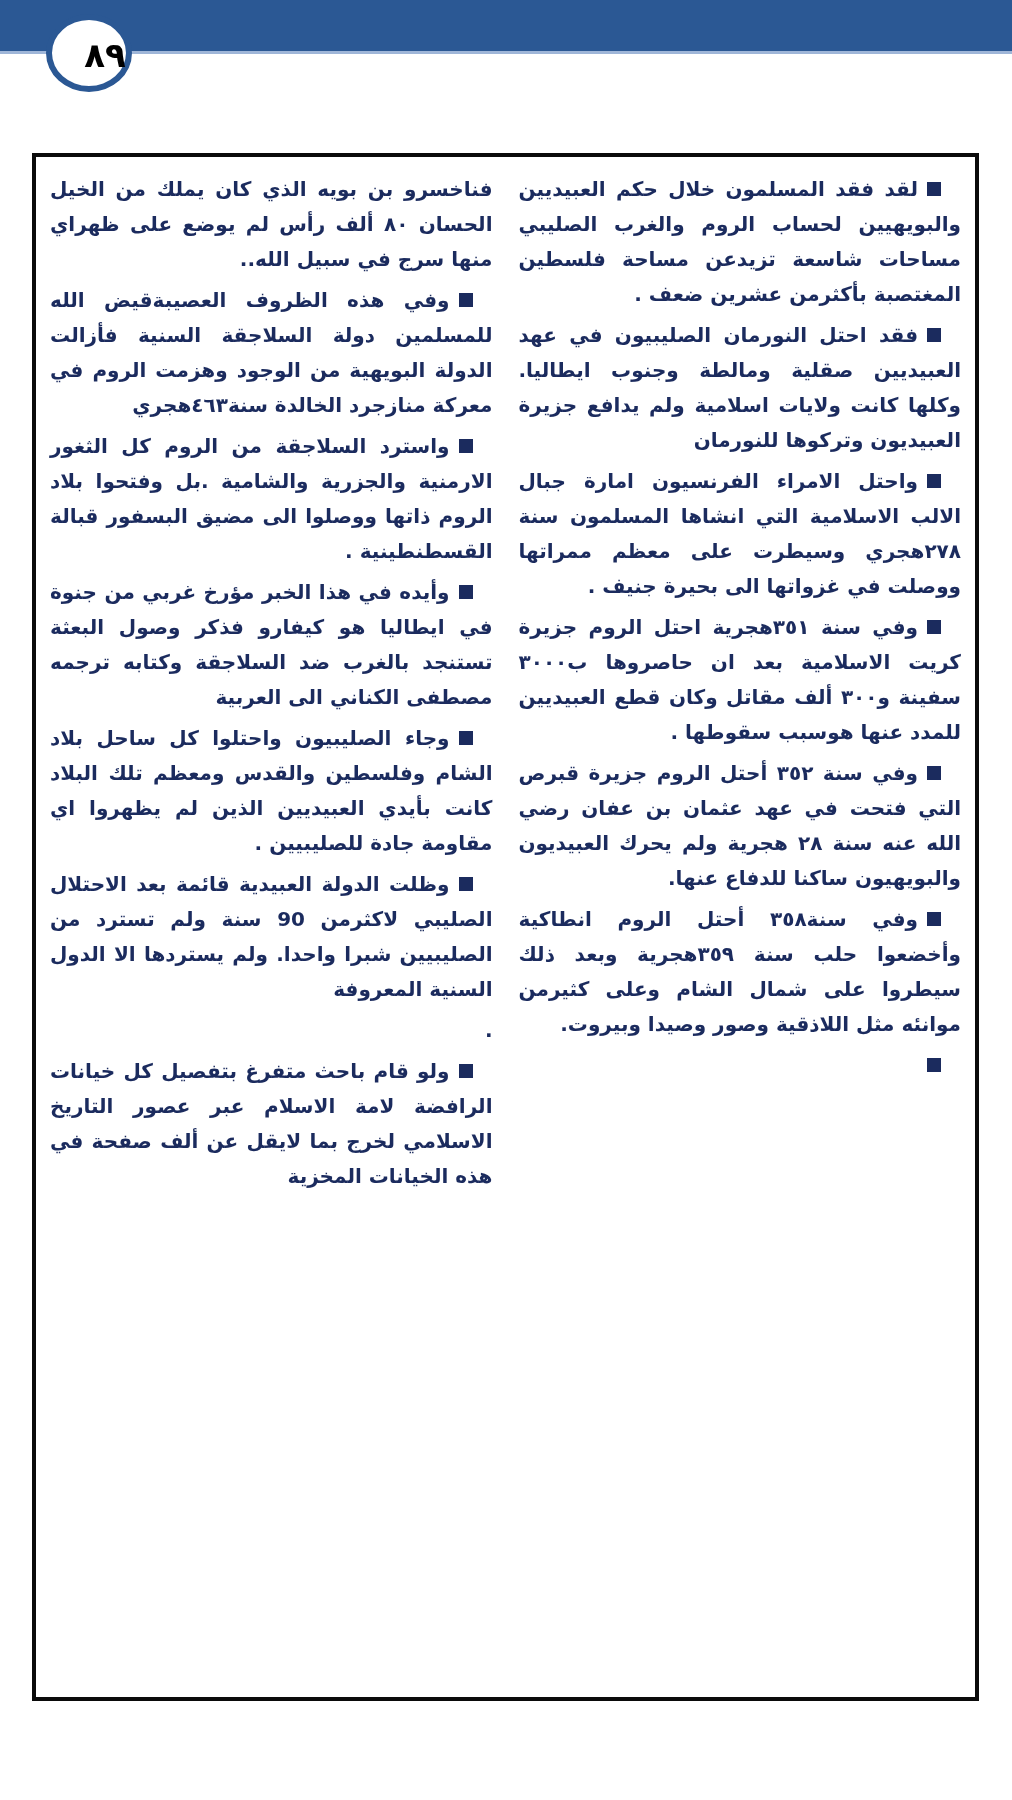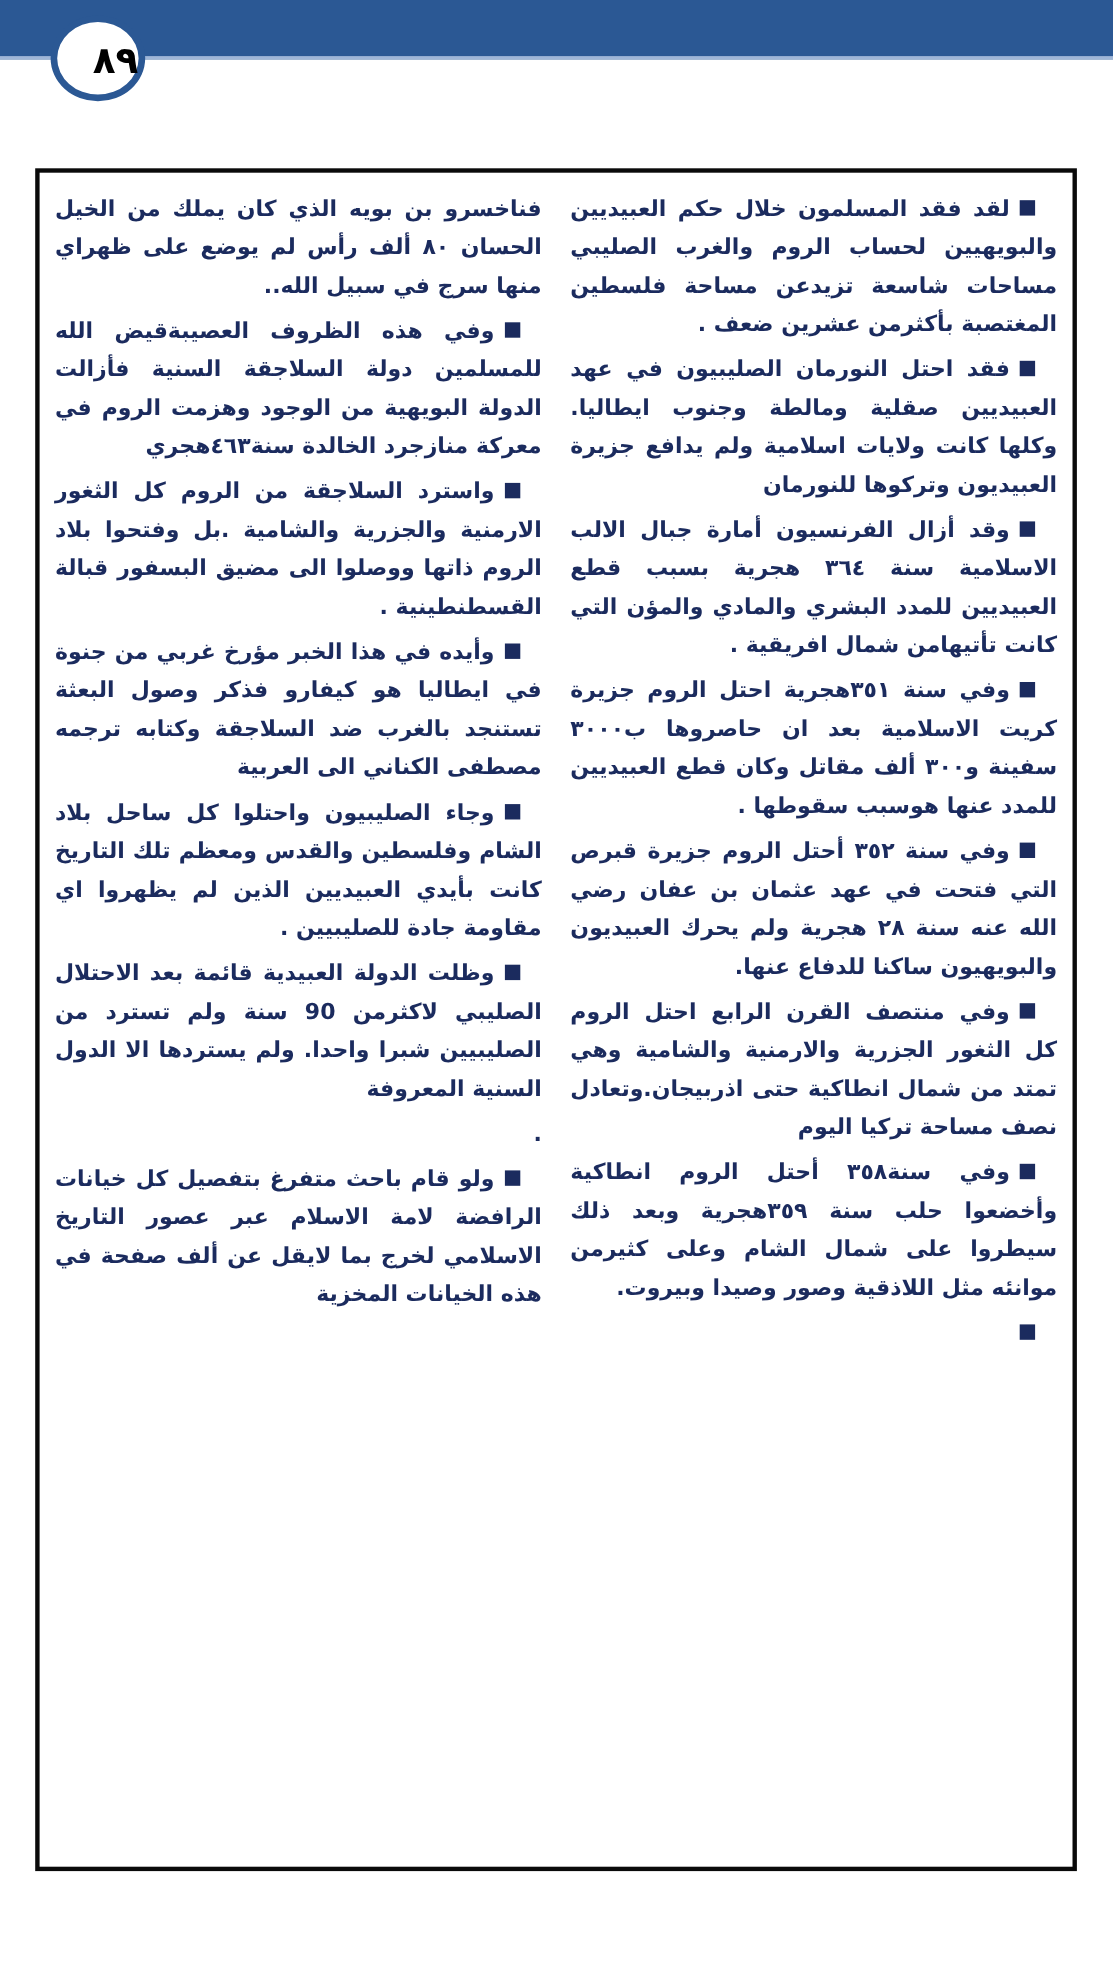--- a/index.html
+++ b/index.html
@@ -77,33 +77,32 @@
 
   <div class="page-number-circle">
     <span class="page-number">٨٩</span>
   </div>
 
   <main class="content-box">
     <div class="columns">
       <section class="col">
           <p class="para bulleted"><span class="bullet"></span><span>لقد فقد المسلمون خلال حكم العبيديين والبويهيين لحساب الروم والغرب الصليبي مساحات شاسعة تزيدعن مساحة فلسطين المغتصبة بأكثرمن عشرين ضعف .</span></p>
           <p class="para bulleted"><span class="bullet"></span><span>فقد احتل النورمان الصليبيون في عهد العبيديين صقلية ومالطة وجنوب ايطاليا. وكلها كانت ولايات اسلامية ولم يدافع جزيرة العبيديون وتركوها للنورمان</span></p>
-          <p class="para bulleted"><span class="bullet"></span><span>وقد أزال الفرنسيون أمارة جبال الالب الاسلامية سنة ٣٦٤ هجرية بسبب قطع العبيديين للمدد البشري والمادي والمؤن التي كانت تأتيهامن شمال افريقية .</span></p>
+          <p class="para bulleted"><span class="bullet"></span><span>واحتل الامراء الفرنسيون امارة جبال الالب الاسلامية التي انشاها المسلمون سنة ٢٧٨هجري وسيطرت على معظم ممراتها ووصلت في غزواتها الى بحيرة جنيف .</span></p>
           <p class="para bulleted"><span class="bullet"></span><span>وفي سنة ٣٥١هجرية احتل الروم جزيرة كريت الاسلامية بعد ان حاصروها ب٣٠٠٠ سفينة و٣٠٠ ألف مقاتل وكان قطع العبيديين للمدد عنها هوسبب سقوطها .</span></p>
           <p class="para bulleted"><span class="bullet"></span><span>وفي سنة ٣٥٢ أحتل الروم جزيرة قبرص التي فتحت في عهد عثمان بن عفان رضي الله عنه سنة ٢٨ هجرية ولم يحرك العبيديون والبويهيون ساكنا للدفاع عنها.</span></p>
-          <p class="para bulleted"><span class="bullet"></span><span>وفي منتصف القرن الرابع احتل الروم كل الثغور الجزرية والارمنية والشامية وهي تمتد من شمال انطاكية حتى اذربيجان.وتعادل نصف مساحة تركيا اليوم</span></p>
           <p class="para bulleted"><span class="bullet"></span><span>وفي سنة٣٥٨ أحتل الروم انطاكية وأخضعوا حلب سنة ٣٥٩هجرية وبعد ذلك سيطروا على شمال الشام وعلى كثيرمن موانئه مثل اللاذقية وصور وصيدا وبيروت.</span></p>
           <p class="para bulleted"><span class="bullet"></span></p>
         </section>
       <section class="col">
           <p class="para"><span>فناخسرو بن بويه الذي كان يملك من الخيل الحسان ٨٠ ألف رأس لم يوضع على ظهراي منها سرج في سبيل الله..</span></p>
           <p class="para bulleted"><span class="bullet"></span><span>وفي هذه الظروف العصيبةقيض الله للمسلمين دولة السلاجقة السنية فأزالت الدولة البويهية من الوجود وهزمت الروم في معركة منازجرد الخالدة سنة٤٦٣هجري</span></p>
           <p class="para bulleted"><span class="bullet"></span><span>واسترد السلاجقة من الروم كل الثغور الارمنية والجزرية والشامية .بل وفتحوا بلاد الروم ذاتها ووصلوا الى مضيق البسفور قبالة القسطنطينية .</span></p>
           <p class="para bulleted"><span class="bullet"></span><span>وأيده في هذا الخبر مؤرخ غربي من جنوة في ايطاليا هو كيفارو فذكر وصول البعثة تستنجد بالغرب ضد السلاجقة وكتابه ترجمه مصطفى الكناني الى العربية</span></p>
-          <p class="para bulleted"><span class="bullet"></span><span>وجاء الصليبيون واحتلوا كل ساحل بلاد الشام وفلسطين والقدس ومعظم تلك التاريخ كانت بأيدي العبيديين الذين لم يظهروا اي مقاومة جادة للصليبيين .</span></p>
+          <p class="para bulleted"><span class="bullet"></span><span>وجاء الصليبيون واحتلوا كل ساحل بلاد الشام وفلسطين والقدس ومعظم تلك البلاد كانت بأيدي العبيديين الذين لم يظهروا اي مقاومة جادة للصليبيين .</span></p>
           <p class="para bulleted"><span class="bullet"></span><span>وظلت الدولة العبيدية قائمة بعد الاحتلال الصليبي لاكثرمن 90 سنة ولم تسترد من الصليبيين شبرا واحدا. ولم يستردها الا الدول السنية المعروفة</span></p>
           <p class="para"><span>.</span></p>
           <p class="para bulleted"><span class="bullet"></span><span>ولو قام باحث متفرغ بتفصيل كل خيانات الرافضة لامة الاسلام عبر عصور التاريخ الاسلامي لخرج بما لايقل عن ألف صفحة في هذه الخيانات المخزية</span></p>
         </section>
     </div>
   </main>
 
 </div>
 
 </body></html>

